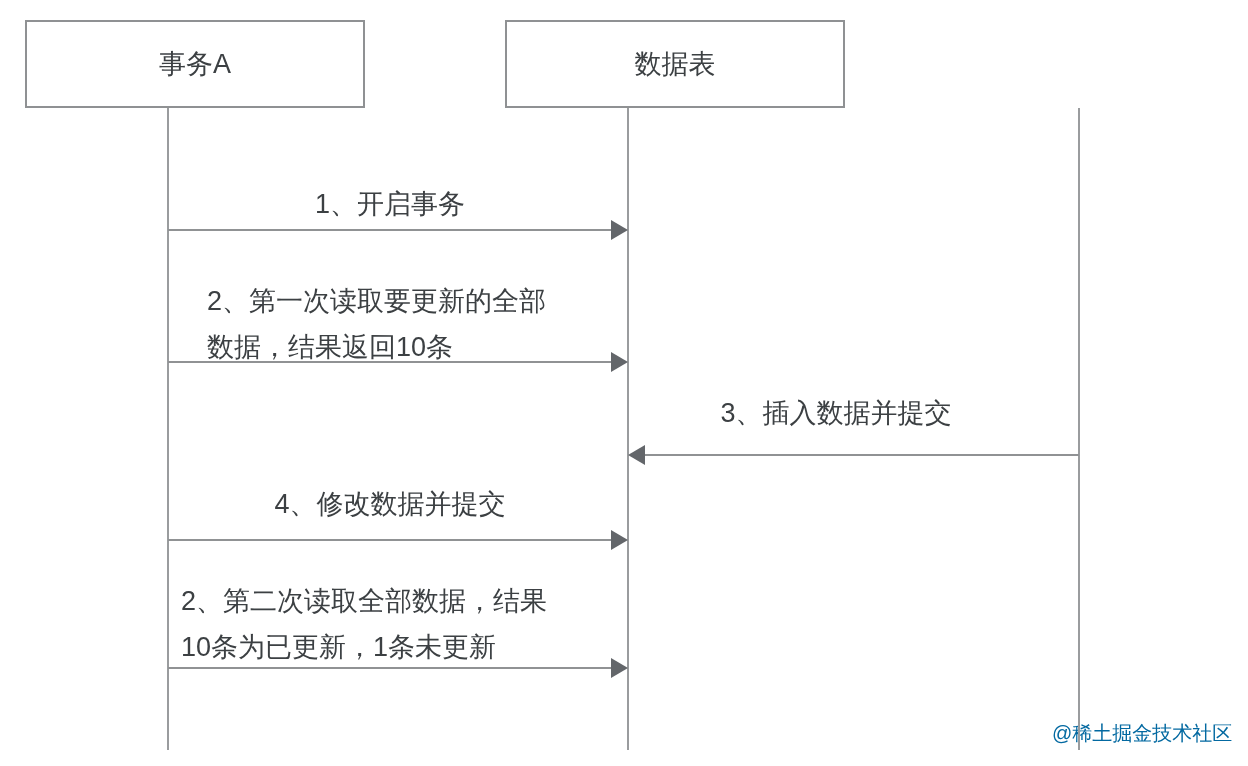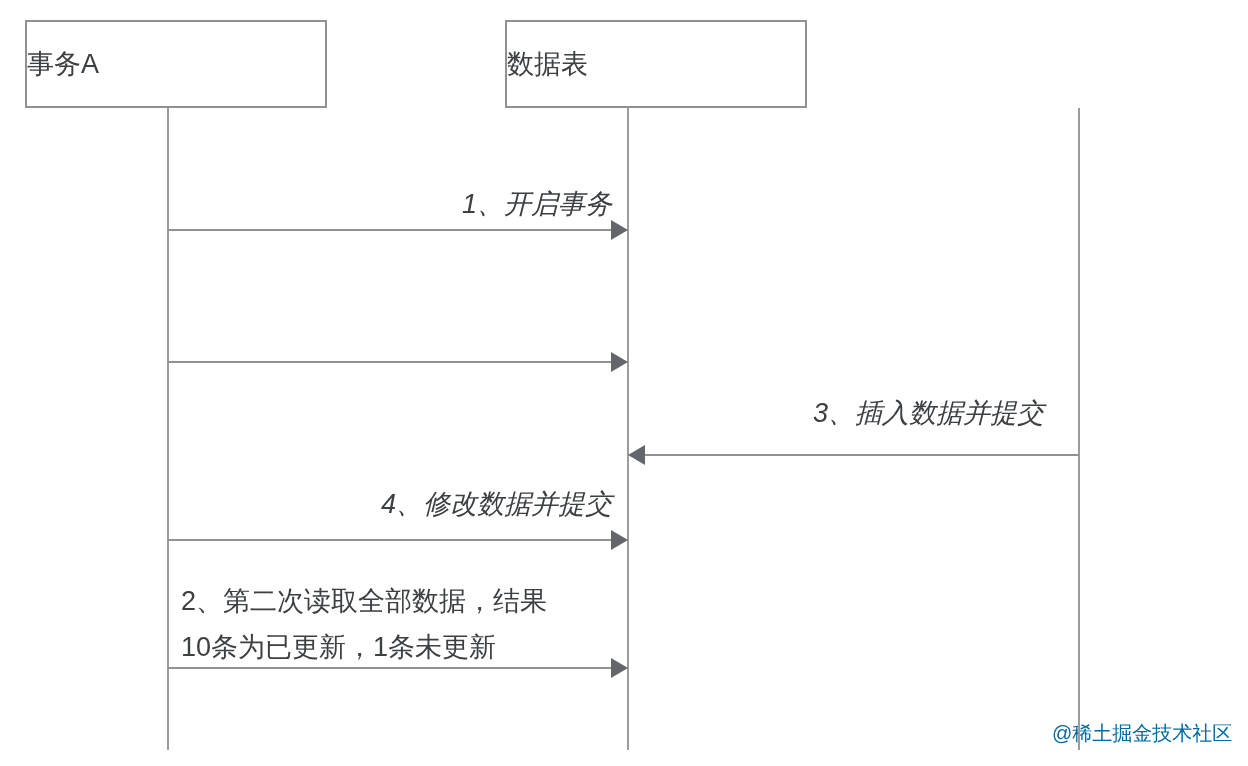--- a/index.html
+++ b/index.html
@@ -13,28 +13,28 @@
     height: 766px;
     background: #ffffff;
     overflow: hidden;
     font-family: "Liberation Sans", "DejaVu Sans", sans-serif;
     color: #3c4043;
   }
   
   .actor {
     position: absolute;
     top: 20px;
-    width: 302px;
+    width: 340px;
     height: 88px;
     box-sizing: border-box;
     border: 2px solid #8f9193;
     background: #ffffff;
     display: flex;
     align-items: center;
-    justify-content: flex-start;
+    justify-content: center;
     font-size: 27px;
     color: #3c4043;
     z-index: 3;
   }
   
   .lifeline {
     position: absolute;
     top: 108px;
     width: 2px;
     height: 642px;
@@ -67,21 +67,21 @@
   .message.dir-left  .arrowhead { left: 0;  border-right: 17px solid #63666a; }
   
   .msg-label {
     position: absolute;
     font-size: 27px;
     line-height: 31px;
     color: #3c4043;
     white-space: nowrap;
     z-index: 5;
   }
-  .msg-label.center { text-align: right; font-style: italic; }
+  .msg-label.center { text-align: center; }
   .msg-label.two-line { line-height: 46px; }
   
   .watermark {
     position: absolute;
     left: 1052px;
     top: 720px;
     font-size: 20px;
     color: #0369a1;
     white-space: nowrap;
     z-index: 1;
@@ -102,20 +102,24 @@
   <div class="lifeline" style="left:167px"></div>
   <div class="lifeline" style="left:627px"></div>
   <div class="lifeline" style="left:1078px"></div>
 
   <div class="msg-label center" style="left:168px; top:189px; width:444px;">1、开启事务</div>
   <div class="message dir-right" style="left:168px; top:230px; width:460px;">
     <div class="msg-line"></div>
     <div class="arrowhead"></div>
   </div>
 
+  <div class="msg-label two-line" style="left:207px; top:278px;">
+    <div>2、第一次读取要更新的全部</div>
+    <div>数据，结果返回10条</div>
+  </div>
   <div class="message dir-right" style="left:168px; top:362px; width:460px;">
     <div class="msg-line"></div>
     <div class="arrowhead"></div>
   </div>
 
   <div class="msg-label center" style="left:628px; top:398px; width:416px;">3、插入数据并提交</div>
   <div class="message dir-left" style="left:628px; top:455px; width:451px;">
     <div class="msg-line"></div>
     <div class="arrowhead"></div>
   </div>

